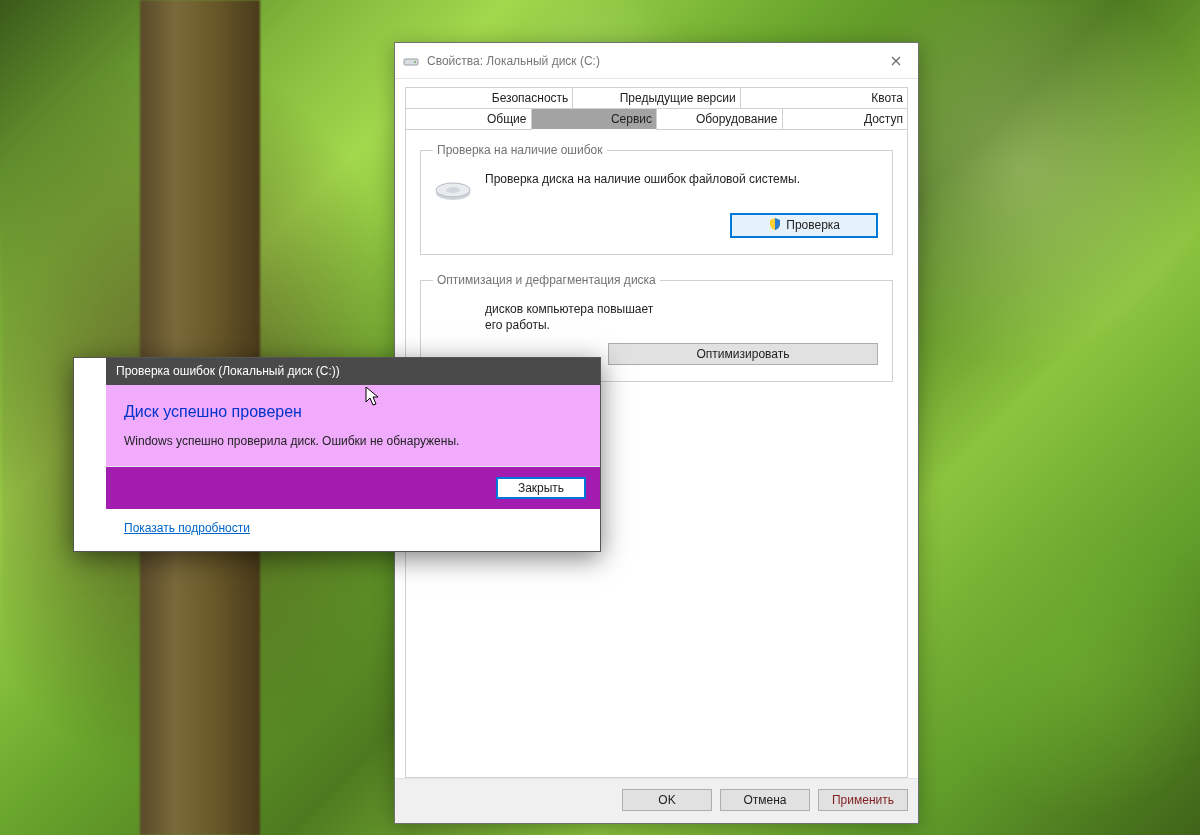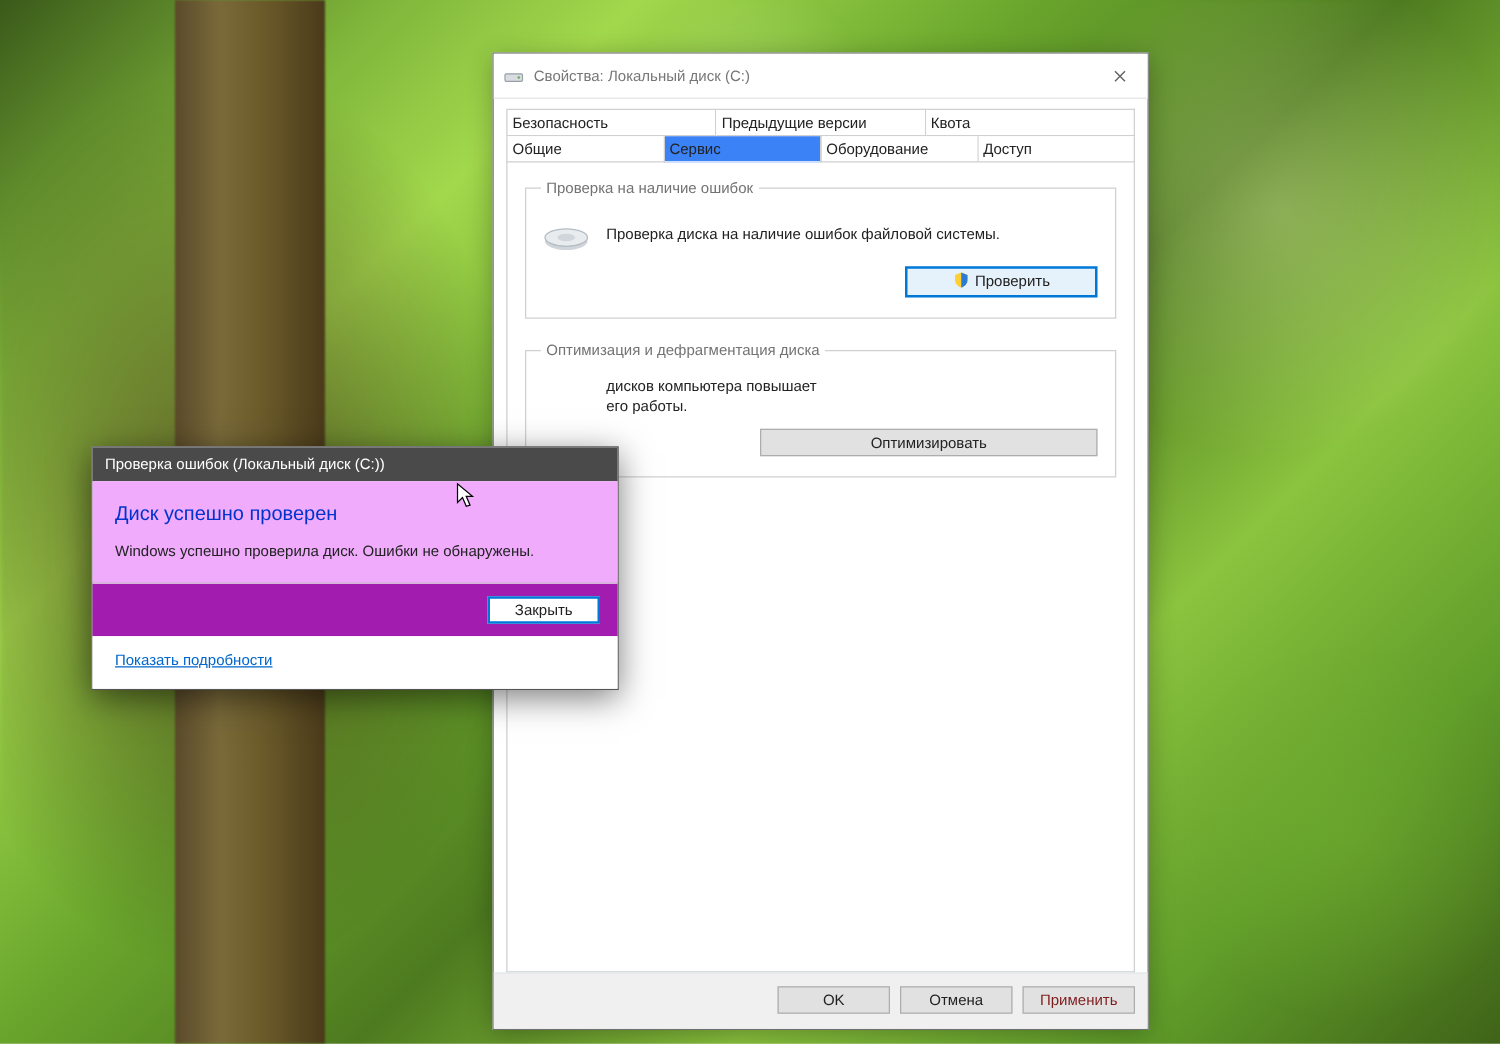--- a/index.html
+++ b/index.html
@@ -49,33 +49,33 @@
       border-bottom: 1px solid #e5e5e5;
     }
     .titlebar .icon-slot { width: 16px; height: 16px; margin-right: 8px; display:flex; align-items:center; justify-content:center; }
     .titlebar-title { color: #777; font-size: 12px; flex: 1; }
     .close-x { width: 44px; height: 29px; display:flex; align-items:center; justify-content:center; color:#666; font-size:14px; margin-right:-8px; }
 
     .tab-area { padding: 8px 10px 0 10px; }
     .tabs-row { display:flex; gap:0; }
     .tab {
       flex:1;
-      text-align:left;
+      text-align:right;
       padding: 3px 4px;
       border: 1px solid #d0d0d0;
       border-bottom: 1px solid #d0d0d0;
       background: #ffffff;
       font-size: 12px;
       color: #222;
       position: relative;
     }
     .tabs-row .tab + .tab { border-left: none; }
     .tabs-row2 .tab { border-top: none; }
     .tab.active {
-      background: #3b82f6;
+      background: #a3a3a3;
       border-bottom: 1px solid #fff;
       z-index: 2;
     }
     .tab-content {
       border: 1px solid #d0d0d0;
       border-top:none;
       margin-top:-1px;
       padding: 14px 14px 14px 14px;
       flex:1;
       background:#fff;
@@ -85,21 +85,21 @@
       border: 1px solid #d0d0d0;
       padding: 14px 12px 16px 12px;
       margin-bottom: 18px;
       position: relative;
     }
     fieldset.group legend {
       font-size: 12px;
       padding: 0 4px;
       color: #737373;
     }
-    .group-row { display:flex; gap:12px; align-items:center; }
+    .group-row { display:flex; gap:12px; align-items:flex-start; }
     .drive-pic { width: 40px; height: 28px; margin-top:4px; }
     .group-text { font-size: 12px; color:#222; line-height:1.35; }
     .group-action { text-align:right; margin-top:10px; padding-right:2px; }
     .winbtn {
       min-width: 120px;
       padding: 3px 18px;
       background: #e1e1e1;
       border: 1px solid #adadad;
       font-size: 12px;
       color: #222;
@@ -115,25 +115,26 @@
       display:flex; justify-content:flex-end; gap:8px;
       padding: 10px 10px 12px 10px;
       background:#f0f0f0;
       border-top:1px solid #e1e7ec;
     }
     .bottom-buttons .winbtn { min-width:90px; padding:3px 10px; }
 
     .msg-dialog {
       position: absolute;
       left: 73px; top: 357px;
-      width: 422px;
+      width: 528px;
       background: #ffffff;
       border: 1px solid #555;
       box-shadow: 0 6px 25px rgba(0,0,0,0.5);
       z-index: 20;
+      padding-left: 32px;
     }
     .msg-titlebar {
       background: #4a4a4a;
       color: #fff;
       padding: 6px 10px 7px 10px;
       font-size: 12px;
     }
     .msg-body { padding: 18px 18px 16px 18px; background:#f0abfc; }
     .msg-heading { color:#0033cc; font-size: 16px; margin-bottom:12px; font-weight:400; }
     .msg-text { font-size:12px; color:#222; line-height:1.4; }
@@ -192,21 +193,21 @@
           </div>
           <div class="group-text">Проверка диска на наличие ошибок файловой системы.</div>
         </div>
         <div class="group-action">
           <button class="winbtn primary">
             <span class="shield-ico">
               <svg viewBox="0 0 14 14" width="14" height="14">
                 <path d="M7 1 L12 3 V7 C12 10 9.5 12.5 7 13 C4.5 12.5 2 10 2 7 V3 Z" fill="#ffcf33"></path>
                 <path d="M7 1 L12 3 V7 C12 10 9.5 12.5 7 13 V1 Z" fill="#2b7cd3"></path>
               </svg>
-            </span><span>Проверить</span>
+            </span><span>Проверка</span>
           </button>
         </div>
       </fieldset>
 
       <fieldset class="group">
         <legend>Оптимизация и дефрагментация диска</legend>
         <div class="group-row">
           <div class="drive-pic" style="visibility:hidden;">
             <svg viewBox="0 0 40 28" width="40" height="28">
                 <rect width="40" height="28" fill="none"></rect>

